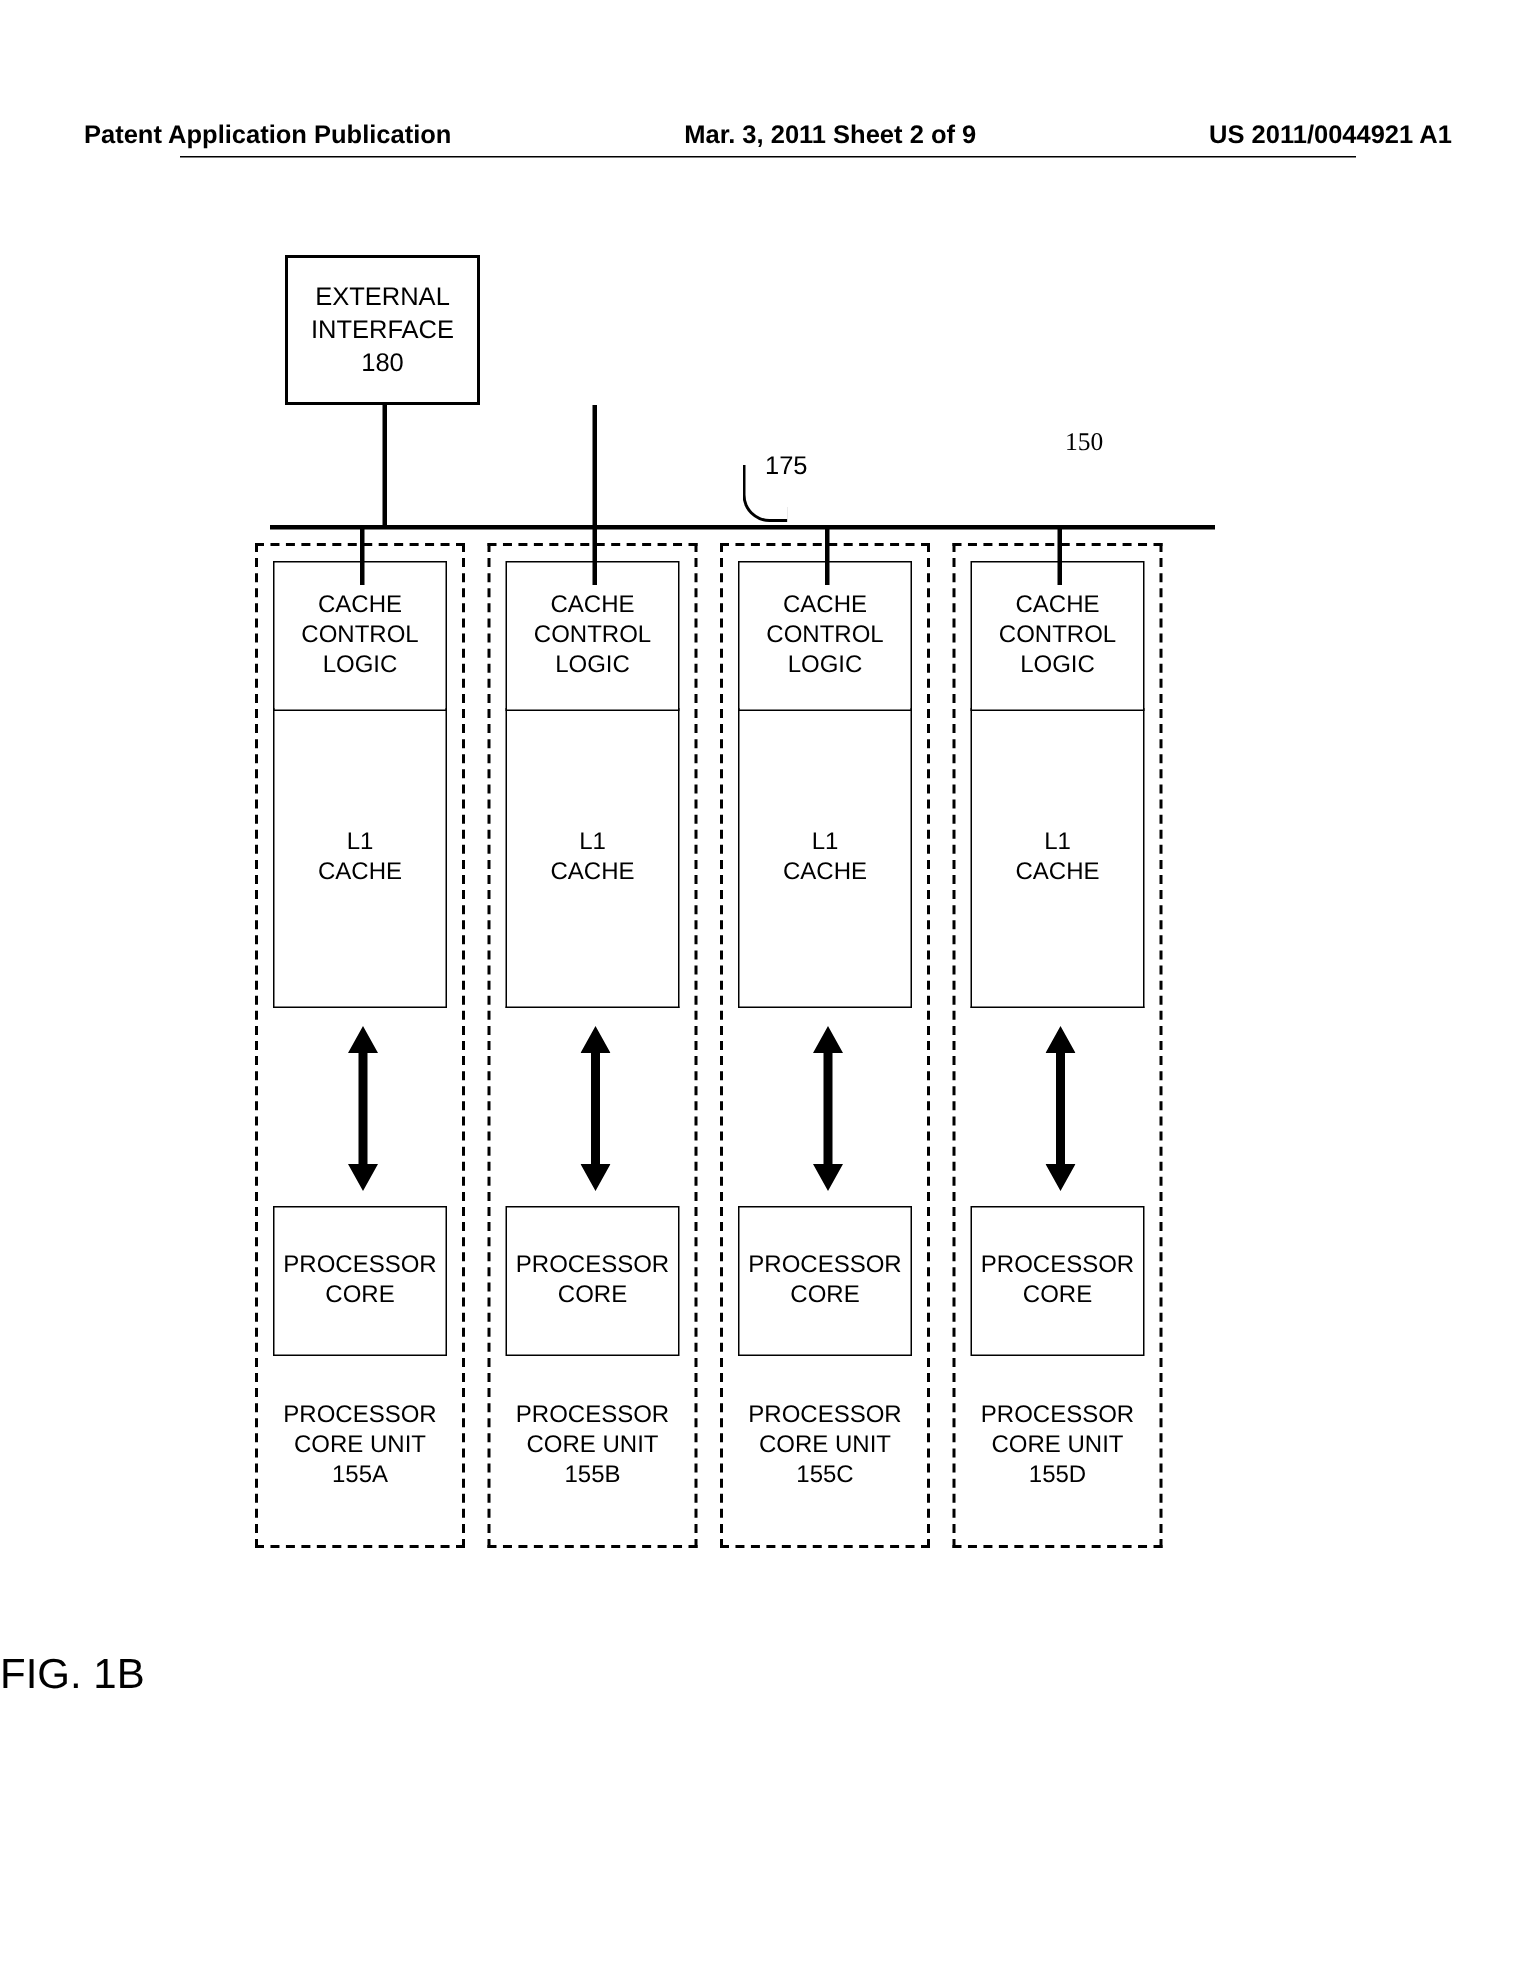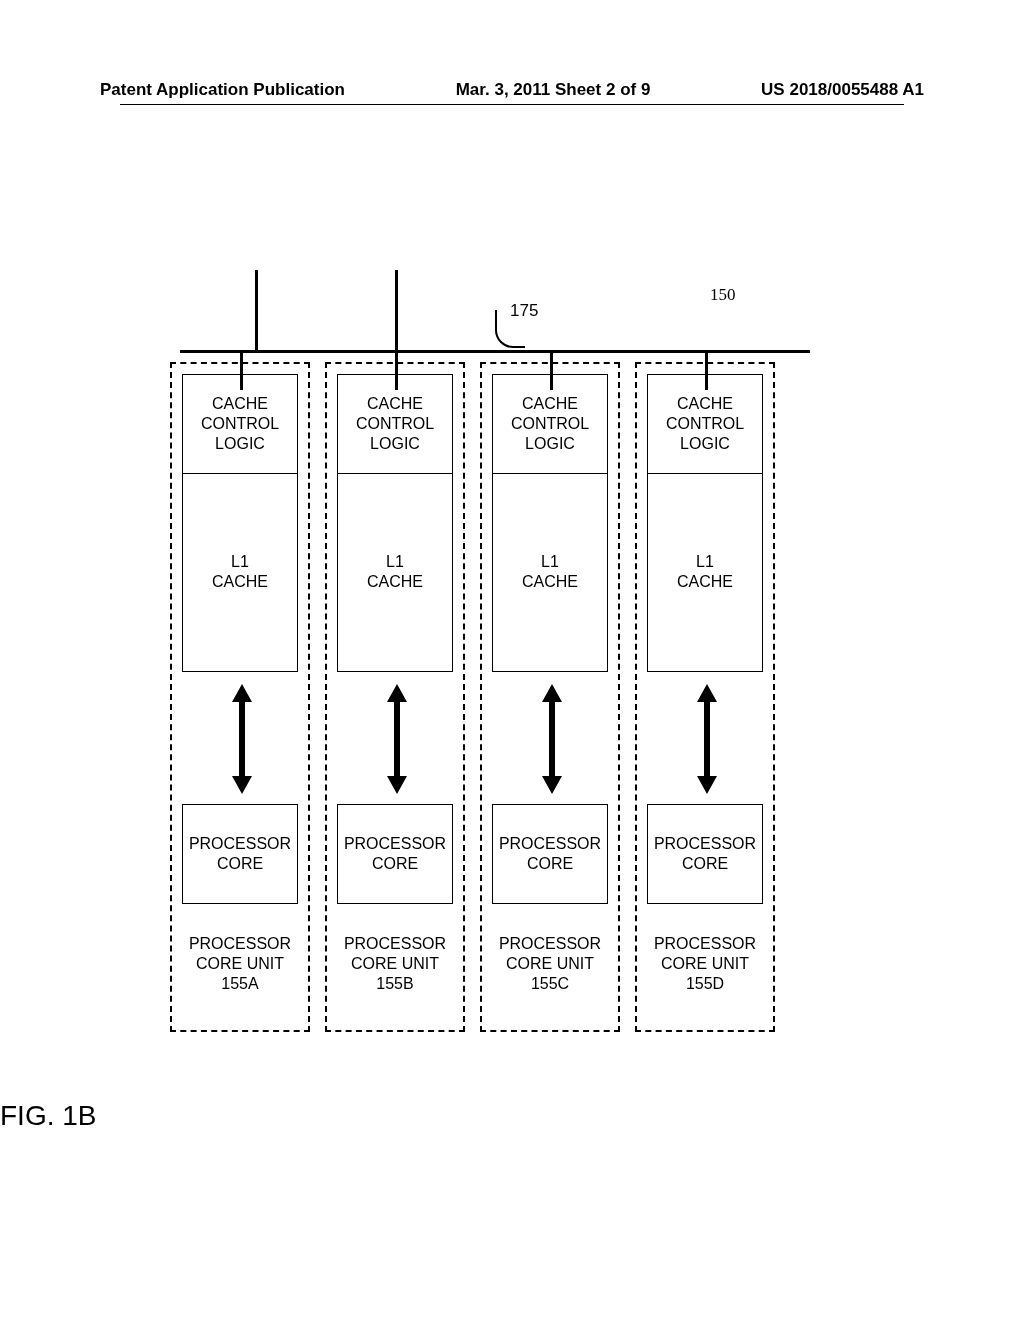--- a/index.html
+++ b/index.html
@@ -8,21 +8,21 @@
     height: 1320px;
     font-family: Arial, Helvetica, sans-serif;
     background: #fff;
     position: relative;
   }
   .header {
     position: absolute;
     top: 80px;
     left: 0;
     right: 0;
-    padding: 0 100px;
+    padding: 0 56px;
     display: flex;
     justify-content: space-between;
     font-size: 17px;
     font-weight: bold;
   }
   .header-rule {
     position: absolute;
     top: 104px;
     left: 120px;
     right: 120px;
@@ -162,26 +162,31 @@
     text-align: left;
     font-size: 28px;
   }
 </style>
 </head>
 <body>
 
 <div class="header">
   <span>Patent Application Publication</span>
   <span>Mar. 3, 2011  Sheet 2 of 9</span>
-  <span>US 2018/0055488 A1</span>
+  <span>US 2011/0044921 A1</span>
 </div>
 <div class="header-rule"></div>
 
 <div class="diagram">
 
+  <div class="box ext-if">
+    <span style="white-space:pre-line">EXTERNAL
+INTERFACE
+180</span>
+  </div>
 
   <div class="drop bus-drop-ext"></div>
   <div class="drop drop-victim"></div>
 
   <div class="bus-line"></div>
 
   <div class="lead-175"></div>
   <span class="label-175">175</span>
   <span class="label-150">150</span>
 

